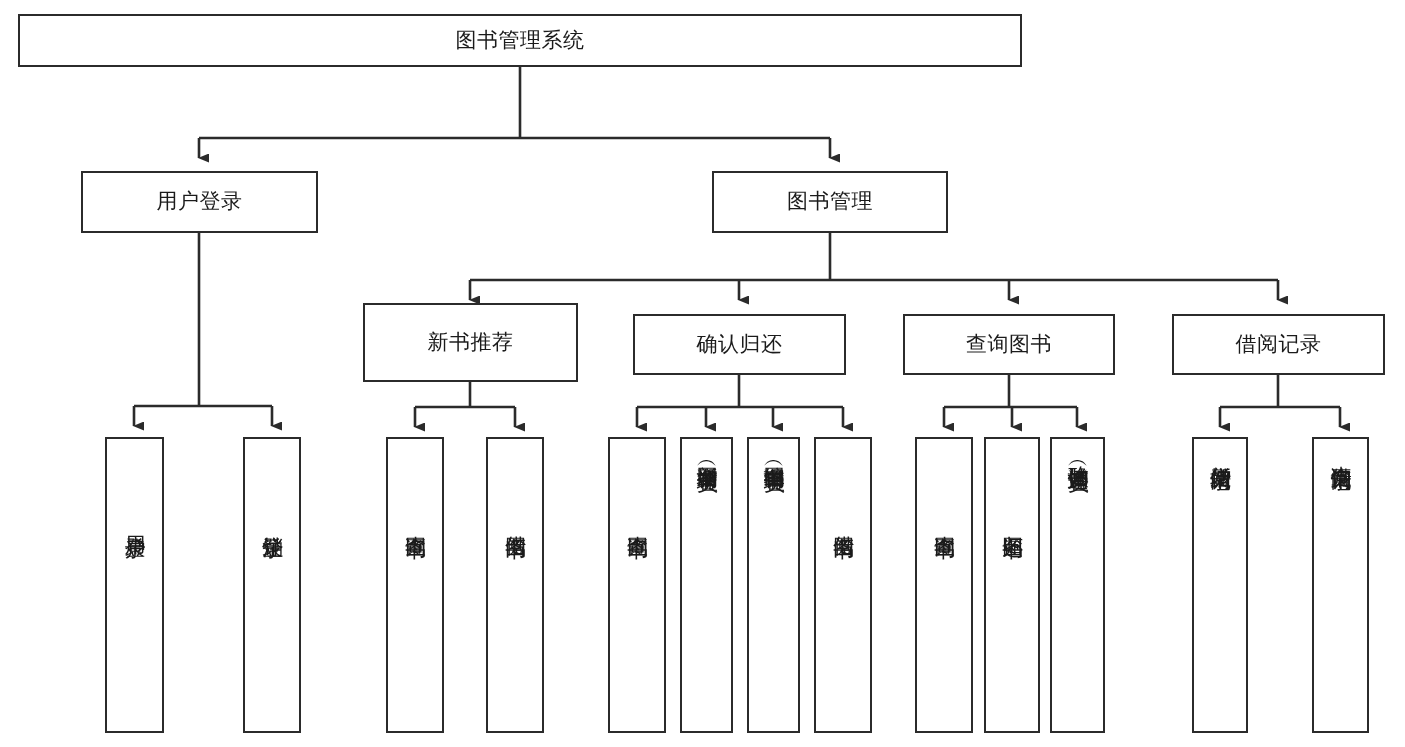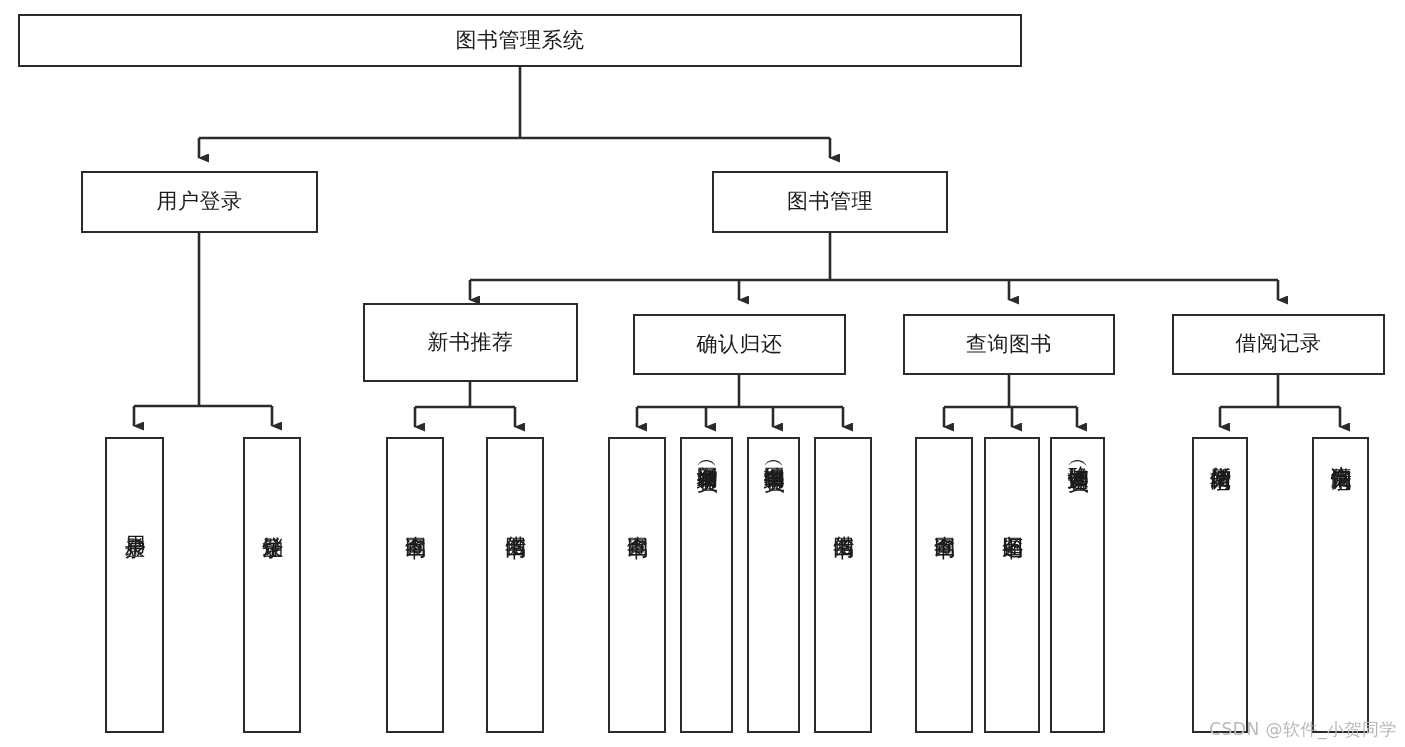--- a/index.html
+++ b/index.html
@@ -134,21 +134,21 @@
       </div>
       <div class="node horizontal" style="left: 363px; top: 303px; width: 215px; height: 79px;">
         <span class="node-label">新书推荐</span>
       </div>
       <div class="node horizontal" style="left: 633px; top: 314px; width: 213px; height: 61px;">
         <span class="node-label">确认归还</span>
       </div>
       <div class="node horizontal" style="left: 903px; top: 314px; width: 212px; height: 61px;">
         <span class="node-label">查询图书</span>
       </div>
-      <div class="node horizontal" style="left: 1172px; top: 314px; width: 213px; height: 61px; font-family: Liberation Mono, monospace;">
+      <div class="node horizontal" style="left: 1172px; top: 314px; width: 213px; height: 61px;">
         <span class="node-label">借阅记录</span>
       </div>
       <div class="node vertical mid" style="left: 105px; top: 437px; width: 59px; height: 296px;">
         <span class="node-label">用户登录</span>
       </div>
       <div class="node vertical mid" style="left: 243px; top: 437px; width: 58px; height: 296px;">
         <span class="node-label">注销登录</span>
       </div>
       <div class="node vertical mid" style="left: 386px; top: 437px; width: 58px; height: 296px;">
         <span class="node-label">查询图书</span>
@@ -178,14 +178,13 @@
         <span class="node-label">确认归还（管理员）</span>
       </div>
       <div class="node vertical tall" style="left: 1192px; top: 437px; width: 56px; height: 296px;">
         <span class="node-label">新增借阅记录</span>
       </div>
       <div class="node vertical tall" style="left: 1312px; top: 437px; width: 57px; height: 296px;">
         <span class="node-label">查询借阅记录</span>
       </div>
     </div>
 
-  <div class="watermark">CSDN @软件_小贺同学</div>
 </div>
 
 </body></html>

